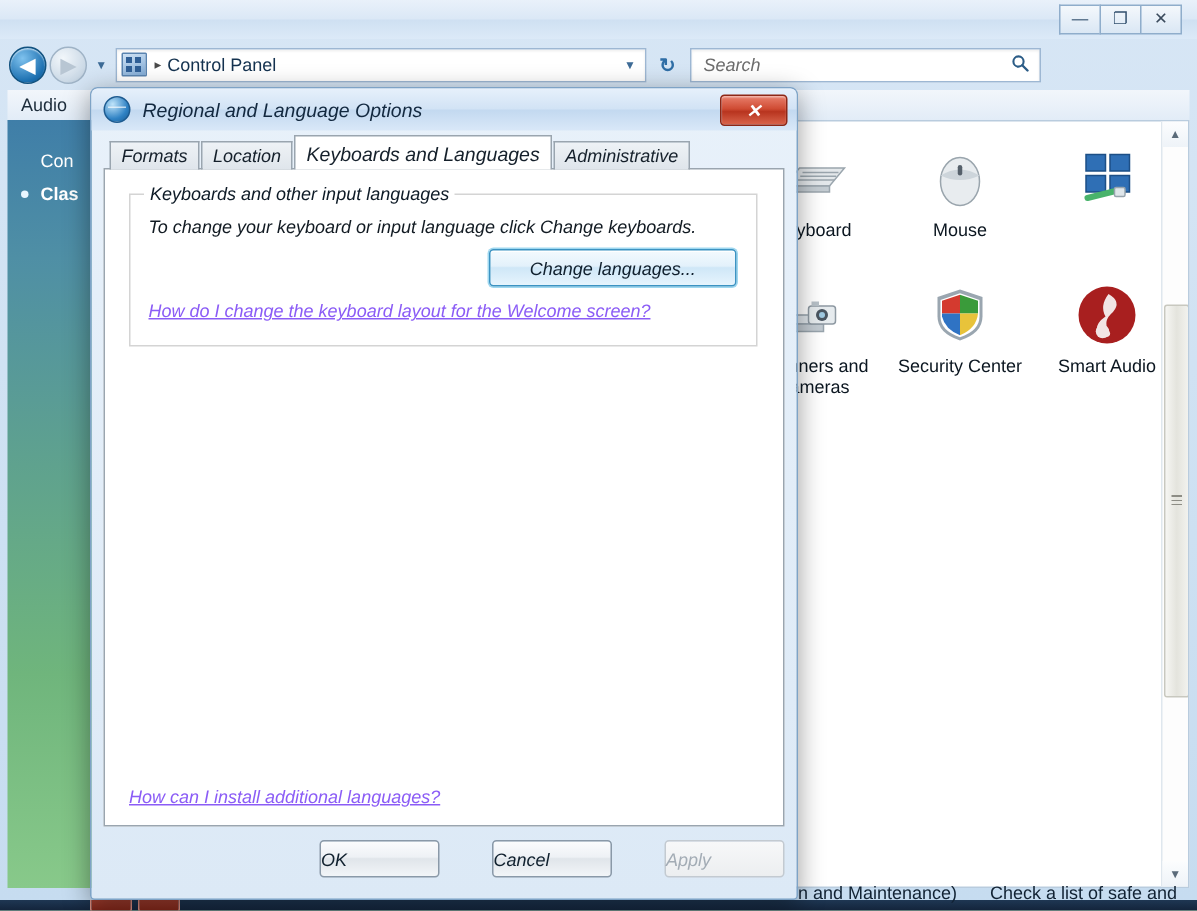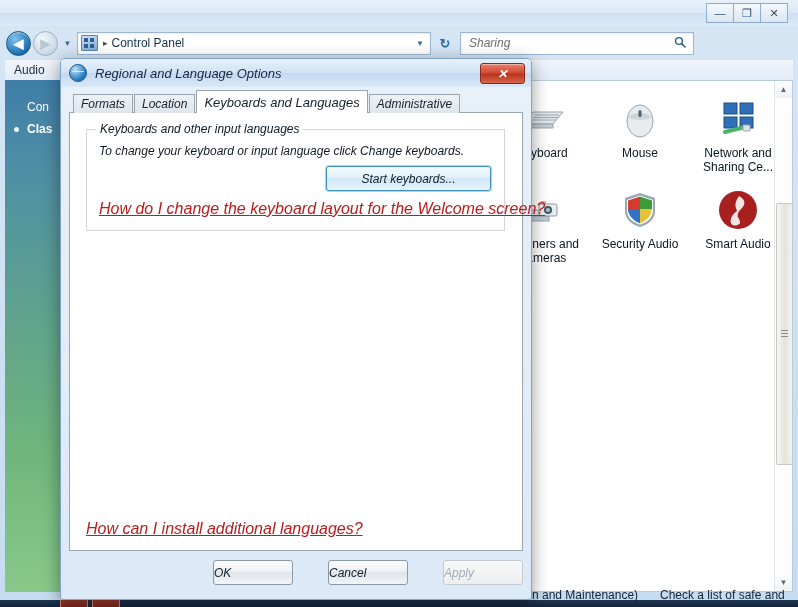--- a/index.html
+++ b/index.html
@@ -295,21 +295,21 @@
   #change-kb-btn{
     position:absolute;right:13px;top:36px;width:163px;height:23px;
     display:flex;align-items:center;justify-content:center;
     font-size:12px;color:#10202e;
     background:linear-gradient(180deg,#f3fafe 0%, #e3f1fb 45%, #cfe7f7 50%, #e6f4fd 100%);
     border:1px solid #3c93c2;
     border-radius:3px;
     box-shadow:0 0 0 1px #9fd8f0, inset 0 1px 0 rgba(255,255,255,.9);
   }
   .hyperlink{
-    font-size:16px;color:#b91c1c;text-decoration:underline;cursor:pointer;
+    font-size:12px;color:#8b5cf6;text-decoration:underline;cursor:pointer;
     white-space:nowrap;
   }
   #gb-link{position:absolute;left:12px;top:70px;}
   #install-link{position:absolute;left:16px;bottom:12px;}
 
   #dlg-buttons{
     position:absolute;right:0;bottom:6px;display:flex;gap:8px;
   }
   .dlgbtn{
     width:78px;height:23px;
@@ -365,21 +365,21 @@
       <span class="crumb-sep">▸</span>
       <span class="crumb-text">Control Panel</span>
       <span class="addr-drop">▼</span>
     </div>
 
     <div id="refresh-btn">
       <span>↻</span>
     </div>
 
     <div id="search-box">
-      <span class="ph">Sharing</span>
+      <span class="ph">Search</span>
       <span class="mag">
         <svg width="12" height="12" viewBox="0 0 12 12" aria-hidden="true">
           <circle cx="5" cy="5" r="3.4" fill="none" stroke="#2b5c86" stroke-width="1.4"></circle>
           <line x1="7.5" y1="7.5" x2="11" y2="11" stroke="#2b5c86" stroke-width="1.6" stroke-linecap="round"></line>
         </svg>
       </span>
     </div>
   </div>
 
   <div id="menu-bar">
@@ -468,21 +468,20 @@
           <div class="glyph">
             <svg width="46" height="40" viewBox="0 0 46 40">
               <rect x="9" y="4" width="13" height="11" fill="#2f6fb5" stroke="#1d4f86"></rect>
               <rect x="25" y="4" width="13" height="11" fill="#2f6fb5" stroke="#1d4f86"></rect>
               <rect x="9" y="18" width="13" height="11" fill="#2f6fb5" stroke="#1d4f86"></rect>
               <rect x="25" y="18" width="13" height="11" fill="#2f6fb5" stroke="#1d4f86"></rect>
               <path d="M10 33 L30 28" stroke="#49b36b" stroke-width="4" stroke-linecap="round"></path>
               <rect x="28" y="26" width="7" height="6" rx="1" fill="#dfe6ea" stroke="#98a4ad"></rect>
             </svg>
           </div>
-          <div class="label">Network and Sharing Ce...</div>
         </div>
 
         <div class="cp-item">
           <div class="glyph">
             <svg width="46" height="40" viewBox="0 0 46 40">
               <rect x="7" y="5" width="31" height="23" rx="2" fill="#14325f" stroke="#8c98a3" stroke-width="2"></rect>
               <path d="M9 26 L20 14 L28 22 L36 12 L36 26 Z" fill="#3aa03a"></path>
               <circle cx="15" cy="11" r="3" fill="#e8d14a"></circle>
               <path d="M18 30 L27 30 L29 35 L16 35 Z" fill="#c8d0d6" stroke="#98a4ad"></path>
             </svg>
@@ -534,21 +533,21 @@
           <div class="glyph">
             <svg width="46" height="40" viewBox="0 0 46 40">
               <path d="M23 3 L38 8 V21 Q38 32 23 37 Q8 32 8 21 V8 Z" fill="#9aa6b0"></path>
               <path d="M23 5.5 L36 10 V21 Q36 30.5 23 34.8 Q10 30.5 10 21 V10 Z" fill="#fff"></path>
               <path d="M23 6.5 L23 19 L11 19 V10.5 Z" fill="#d43a2f"></path>
               <path d="M23 6.5 L35 10.5 V19 L23 19 Z" fill="#3a9b3a"></path>
               <path d="M11 19 L23 19 L23 33.5 Q13 29.5 11 21 Z" fill="#2f73c4"></path>
               <path d="M23 19 L35 19 Q34 29 23 33.5 Z" fill="#e8c33a"></path>
             </svg>
           </div>
-          <div class="label">Security Audio</div>
+          <div class="label">Security Center</div>
         </div>
 
         <div class="cp-item">
           <div class="glyph">
             <svg width="46" height="42" viewBox="0 0 46 42">
               <circle cx="23" cy="21" r="19" fill="#a81f1f"></circle>
               <path d="M24 7 Q33 12 27 19 Q20 25 24 31 Q27 35 22 36 Q16 36 16 31 Q16 26 22 22 Q18 15 24 7 Z" fill="#f2e4e4"></path>
               <circle cx="20" cy="32" r="4.5" fill="#f2e4e4"></circle>
             </svg>
           </div>
@@ -640,21 +639,21 @@
         <span>Administrative</span>
       </div>
     </div>
 
     <div id="tabpage">
 
       <div id="groupbox">
         <div id="gb-legend">Keyboards and other input languages</div>
         <div id="gb-desc">To change your keyboard or input language click Change keyboards.</div>
         <div id="change-kb-btn">
-          <span>Start keyboards...</span>
+          <span>Change languages...</span>
         </div>
         <a id="gb-link" class="hyperlink">How do I change the keyboard layout for the Welcome screen?</a>
       </div>
 
       <a id="install-link" class="hyperlink">How can I install additional languages?</a>
     </div>
 
     <div id="dlg-buttons">
       <div class="dlgbtn">
         <span>OK</span>

